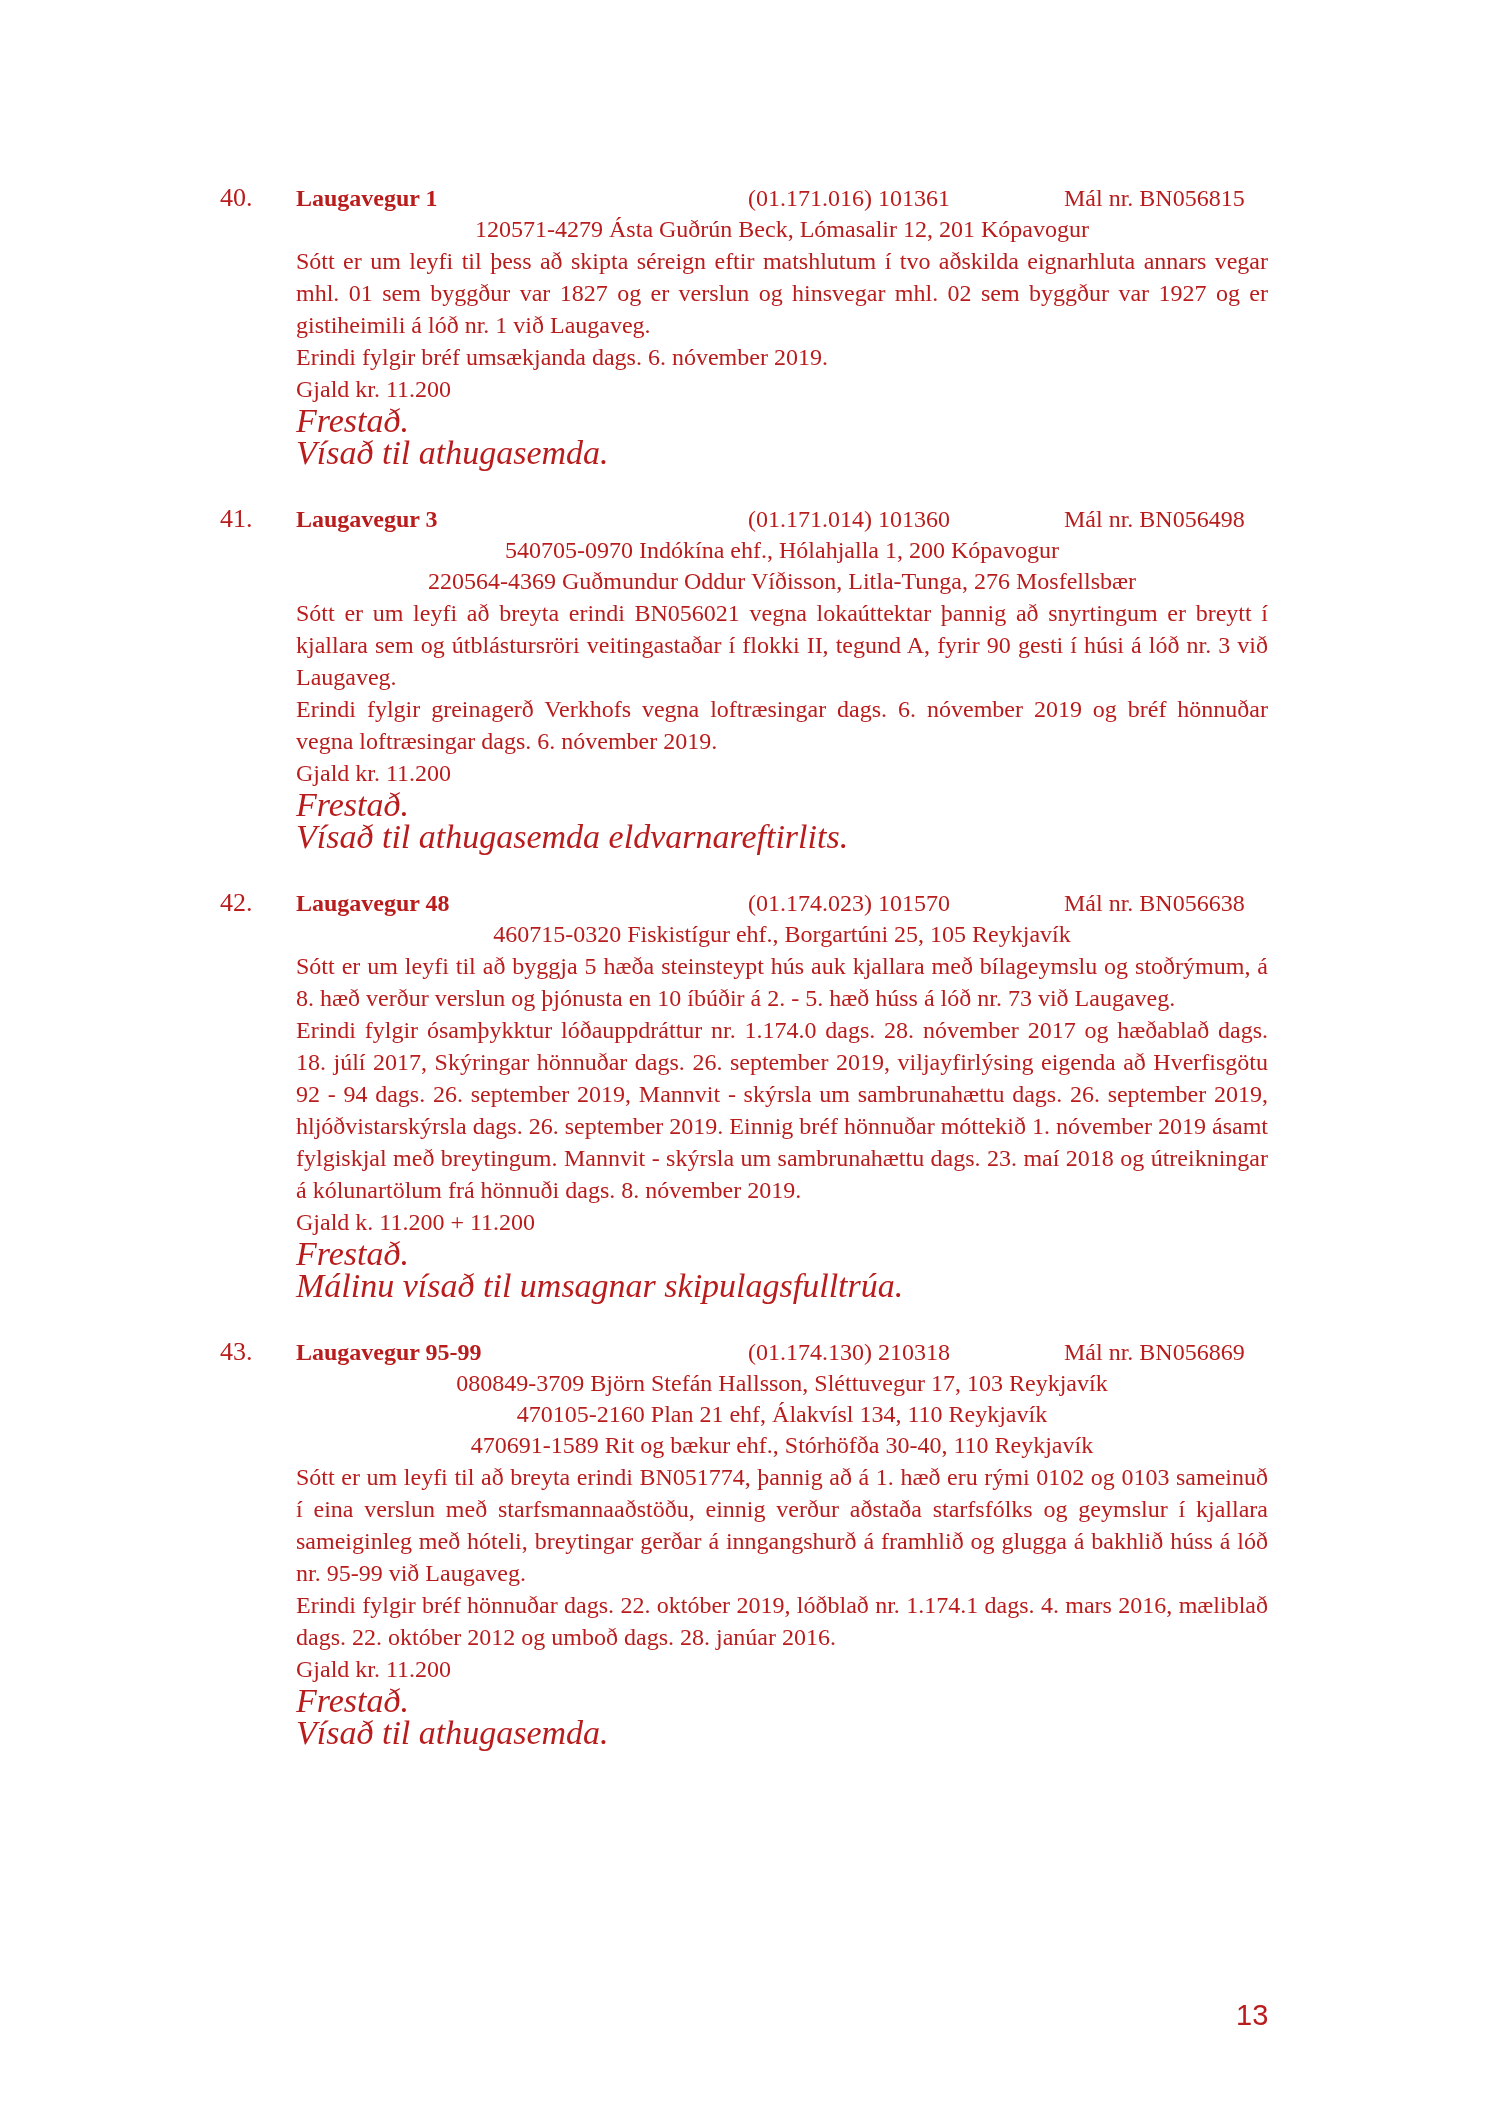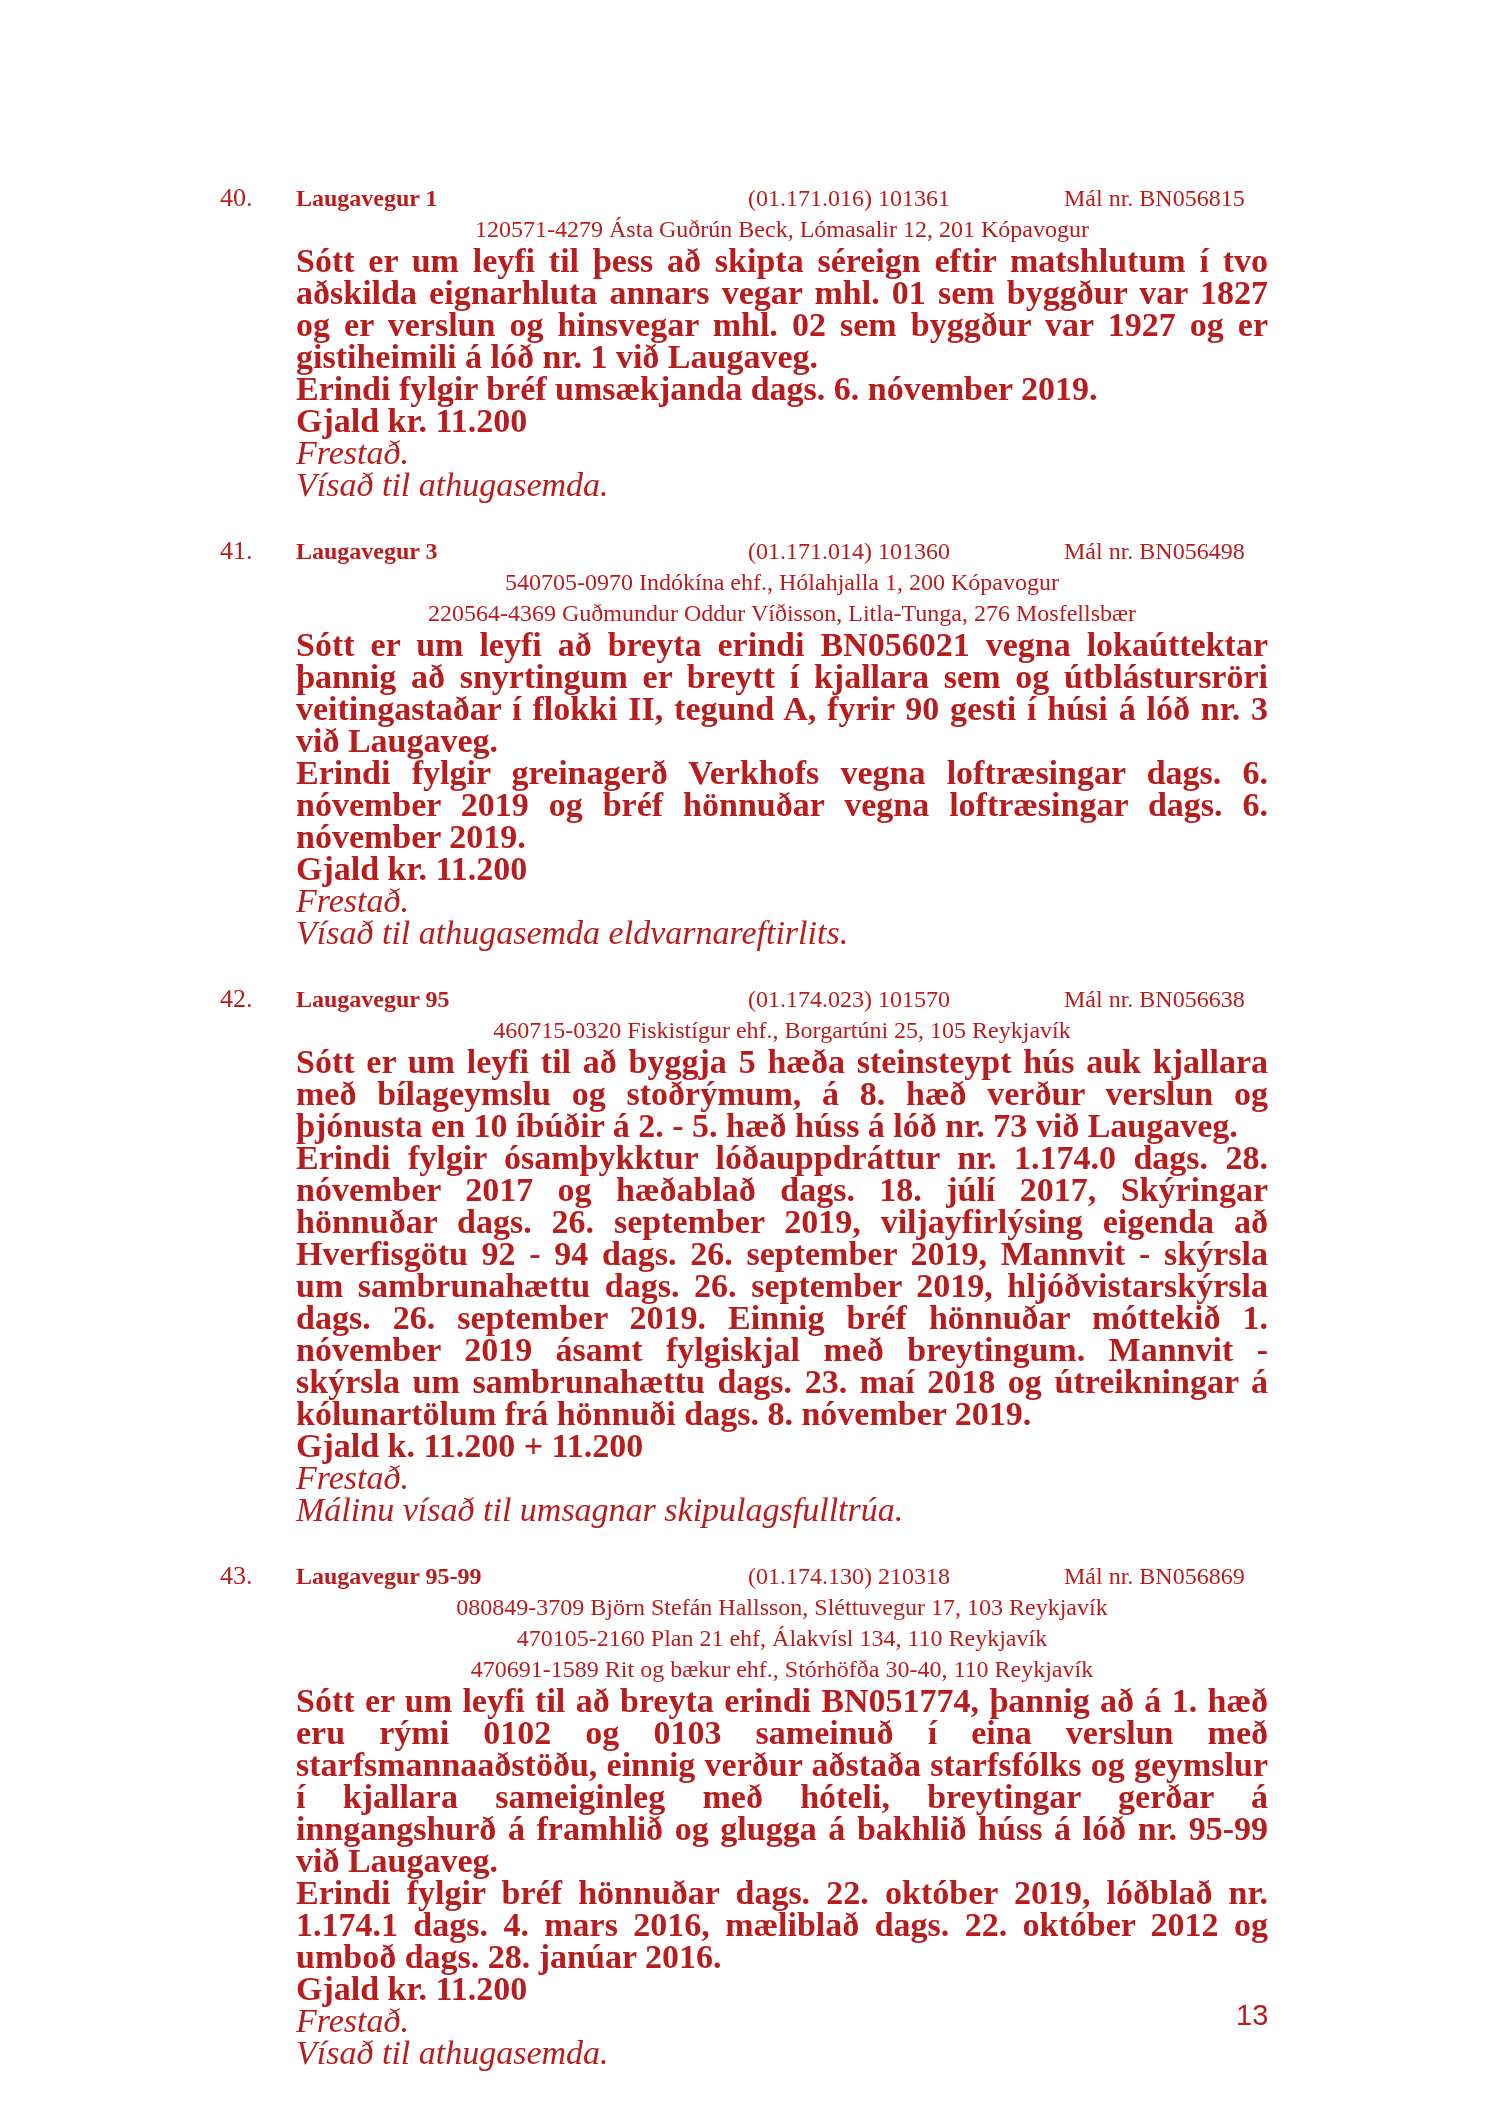--- a/index.html
+++ b/index.html
@@ -53,24 +53,23 @@
   }
   .case-number {
     flex: 1;
   }
   .applicant {
     font-size: 24px;
     line-height: 31px;
     text-align: center;
   }
   .paragraph {
-    font-size: 34px;
+    font-size: 24px;
     line-height: 32px;
     text-align: justify;
-    font-weight: bold;
   }
   .decision {
     font-size: 34px;
     line-height: 32px;
     font-style: italic;
   }
   .page-number {
     position: absolute;
     left: 1236px;
     top: 1998px;
@@ -117,21 +116,21 @@
         <div class="paragraph">Gjald kr. 11.200</div>
         <div class="decision">Frestað.</div>
         <div class="decision">Vísað til athugasemda eldvarnareftirlits.</div>
       </div>
     </div>
 
     <div class="item">
       <div class="item-number">42.</div>
       <div class="item-body">
         <div class="item-header">
-          <span class="address">Laugavegur 95</span>
+          <span class="address">Laugavegur 48</span>
           <span class="reference">(01.174.023) 101570</span>
           <span class="case-number">Mál nr. BN056638</span>
         </div>
         <div class="applicant">460715-0320 Fiskistígur ehf., Borgartúni 25, 105 Reykjavík</div>
         <div class="paragraph">Sótt er um leyfi til að byggja 5 hæða steinsteypt hús auk kjallara með bílageymslu og stoðrýmum, á 8. hæð verður verslun og þjónusta en 10 íbúðir á 2. - 5. hæð húss á lóð nr. 73 við Laugaveg.</div>
         <div class="paragraph">Erindi fylgir ósamþykktur lóðauppdráttur nr. 1.174.0 dags. 28. nóvember 2017 og hæðablað dags. 18. júlí 2017, Skýringar hönnuðar dags. 26. september 2019, viljayfirlýsing eigenda að Hverfisgötu 92 - 94 dags. 26. september 2019, Mannvit - skýrsla um sambrunahættu dags. 26. september 2019, hljóðvistarskýrsla dags. 26. september 2019. Einnig bréf hönnuðar móttekið 1. nóvember 2019 ásamt fylgiskjal með breytingum. Mannvit - skýrsla um sambrunahættu dags. 23. maí 2018 og útreikningar á kólunartölum frá hönnuði dags. 8. nóvember 2019.</div>
         <div class="paragraph">Gjald k. 11.200 + 11.200</div>
         <div class="decision">Frestað.</div>
         <div class="decision">Málinu vísað til umsagnar skipulagsfulltrúa.</div>
       </div>

